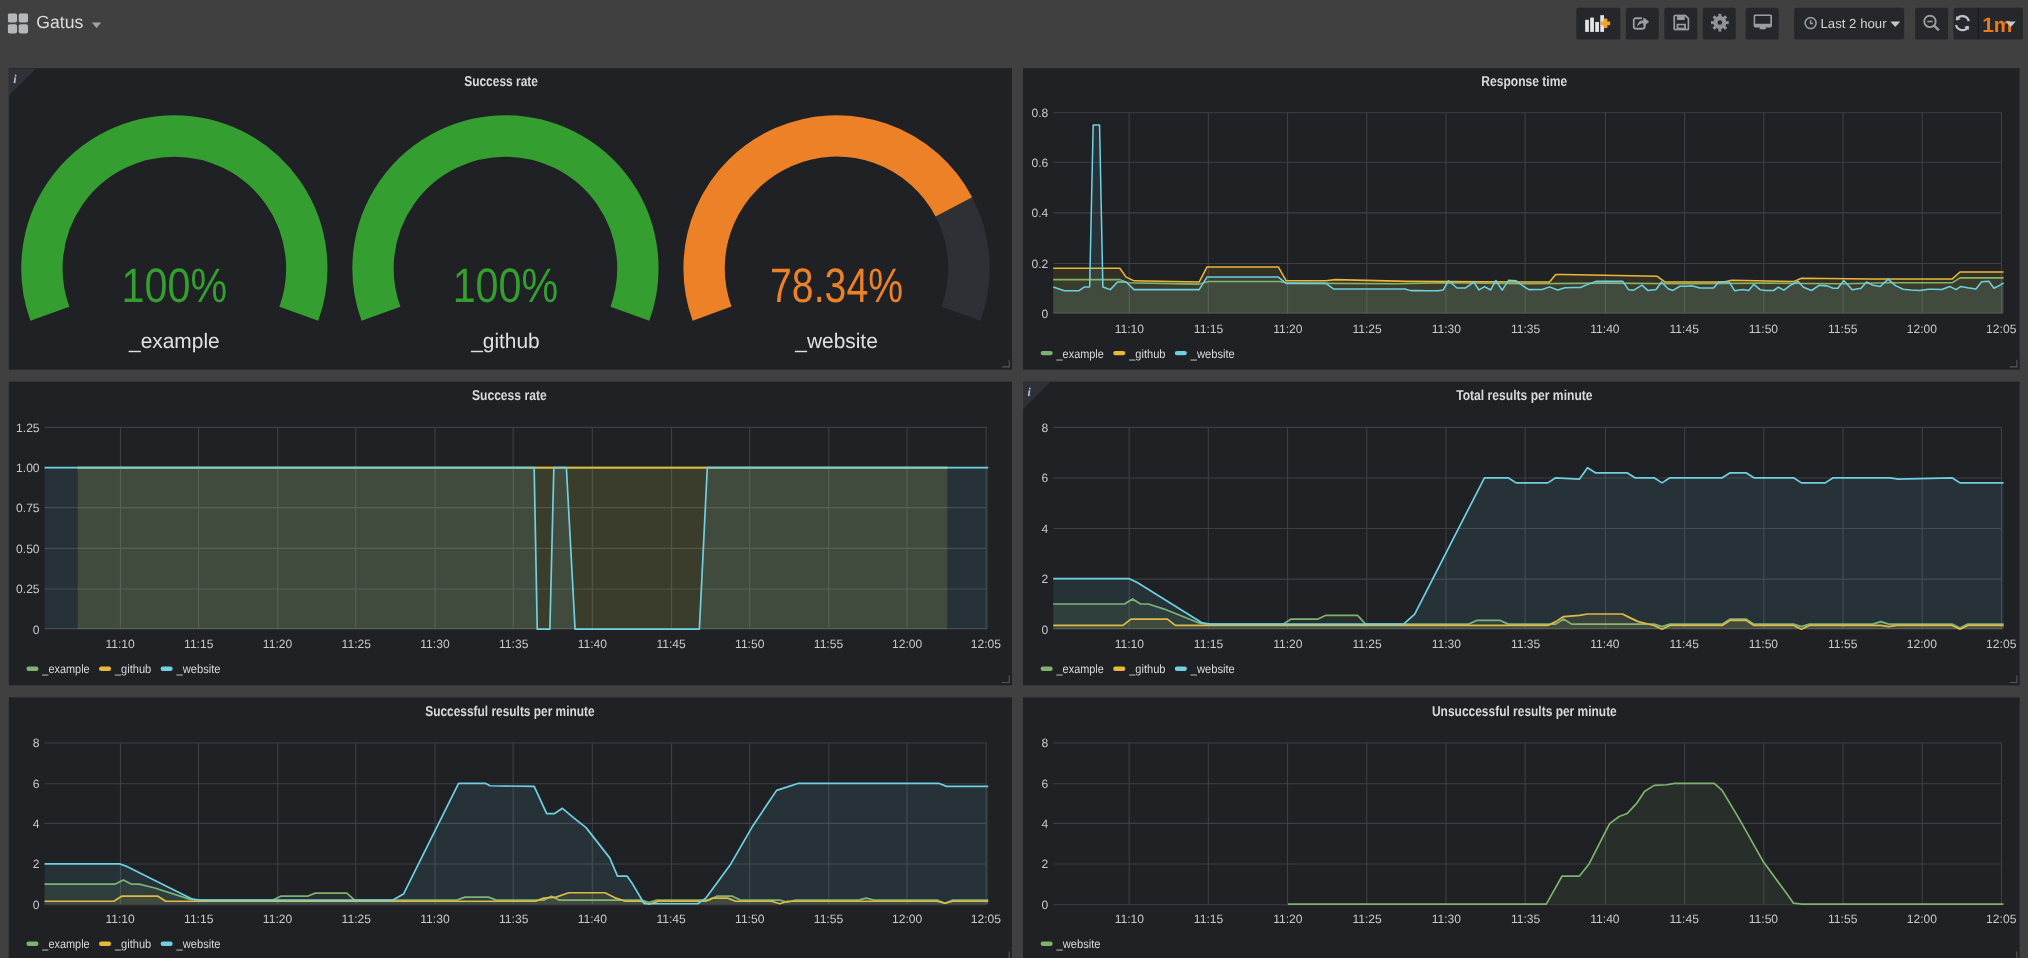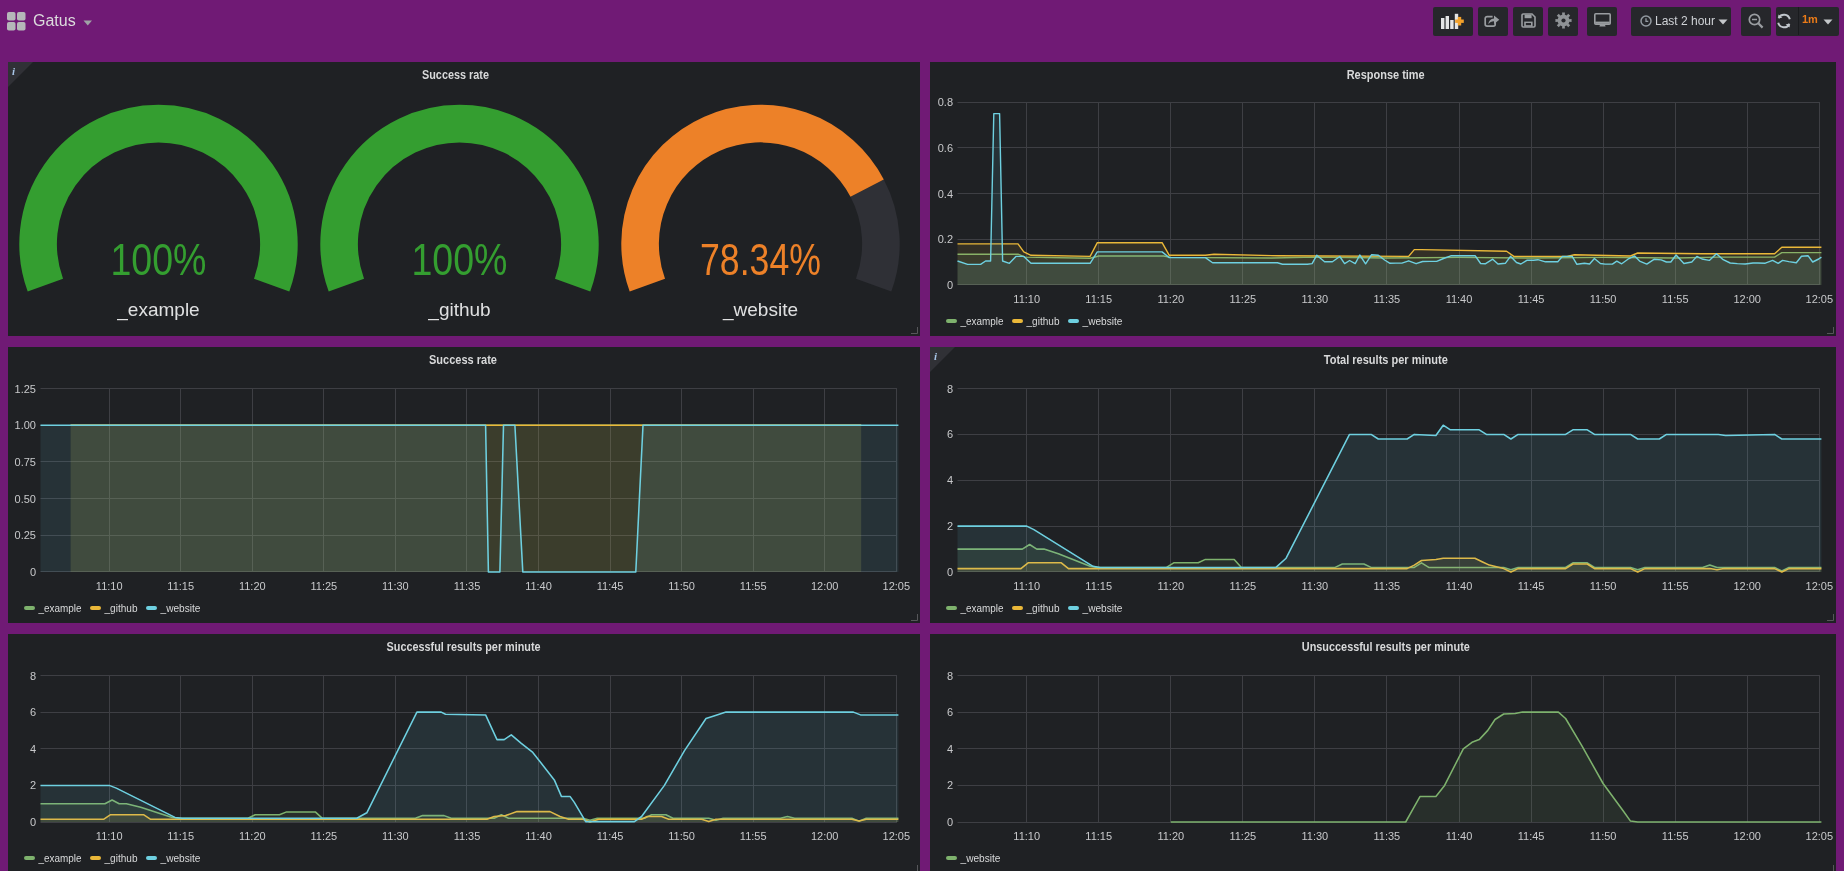--- a/index.html
+++ b/index.html
@@ -1,18 +1,18 @@
 <!DOCTYPE html>
 <html><head><meta charset="utf-8"><title>Gatus</title>
 <style>
 html,body{margin:0;padding:0;background:#141619;font-family:"Liberation Sans",sans-serif;}
 *{box-sizing:border-box}
 </style></head>
 <body>
-<div style="position:relative;width:1844px;height:871px;overflow:hidden;background:#701a75">
+<div style="position:relative;width:1844px;height:871px;overflow:hidden;background:#404040">
 <svg style="position:absolute;left:7px;top:12px" width="19" height="19">
       <rect x="0" y="0" width="8.5" height="8.5" rx="1.8" fill="#b5b7b9"></rect>
       <rect x="0" y="10" width="8.5" height="8.5" rx="1.8" fill="#b5b7b9"></rect>
       <rect x="10" y="0" width="8.5" height="8.5" rx="1.8" fill="#b5b7b9"></rect>
       <rect x="10" y="10" width="8.5" height="8.5" rx="1.8" fill="#b5b7b9"></rect>
     </svg>
     <div style="position:absolute;left:33px;top:12px;font-size:16px;font-weight:500;color:#dcdcdd">Gatus</div>
     <svg style="position:absolute;left:83px;top:20px" width="10" height="6">
       <path d="M0.5 0.5 L9 0.5 L4.75 5.5 Z" fill="#9fa2a6"></path>
     </svg>
@@ -64,21 +64,21 @@
       <line x1="10.3" y1="10.3" x2="14.6" y2="14.6" stroke="#9a9da1" stroke-width="2.2"></line>
     </svg>
     <div style="position:absolute;left:1775.5px;top:6.5px;width:63px;height:29.5px;background:#26272b;border-radius:2px"></div>
     <svg style="position:absolute;left:1776px;top:12.5px" width="16" height="16">
       <path d="M13.8 6.2 A6 6 0 0 0 2.6 5" fill="none" stroke="#c0c6cc" stroke-width="2"></path>
       <path d="M2.3 1.6 L2.5 5.6 L6.4 4.6 Z" fill="#c0c6cc"></path>
       <path d="M2.2 9.8 A6 6 0 0 0 13.4 11" fill="none" stroke="#c0c6cc" stroke-width="2"></path>
       <path d="M13.7 14.4 L13.5 10.4 L9.6 11.4 Z" fill="#c0c6cc"></path>
     </svg>
     <div style="position:absolute;left:1797.5px;top:6.5px;width:1px;height:28px;background:#1a1b1e"></div>
-    <div style="position:absolute;left:1802px;top:13px;font-size:11px;font-weight:bold;color:#eb7b18">1m</div>
+    <div style="position:absolute;left:1802px;top:13px;font-size:19px;font-weight:bold;color:#eb7b18">1m</div>
     <svg style="position:absolute;left:1823px;top:18.5px" width="10" height="6">
       <path d="M0.5 0.5 L9.5 0.5 L5 5.5 Z" fill="#c4c7ca"></path>
     </svg>
 <div style="position:absolute;left:8px;top:62px;width:912px;height:274px;background:#1f2124;overflow:hidden"><svg width="912" height="274" viewBox="0 0 912 274" font-family="Liberation Sans, sans-serif">
         <path d="M 37.36 223.18 A 120.4 120.4 0 1 1 263.64 223.18" fill="none" stroke="#349e30" stroke-width="37.6"></path>
         <text x="150.5" y="212.5" text-anchor="middle" font-size="44" fill="#349e30" textLength="96" lengthAdjust="spacingAndGlyphs">100%</text>
         <text x="150.5" y="254" text-anchor="middle" font-size="19" fill="#dfe0e1">_example</text>
         <path d="M 338.36 223.18 A 120.4 120.4 0 1 1 564.64 223.18" fill="none" stroke="#349e30" stroke-width="37.6"></path>
         <text x="451.5" y="212.5" text-anchor="middle" font-size="44" fill="#349e30" textLength="96" lengthAdjust="spacingAndGlyphs">100%</text>
         <text x="451.5" y="254" text-anchor="middle" font-size="19" fill="#dfe0e1">_github</text>

